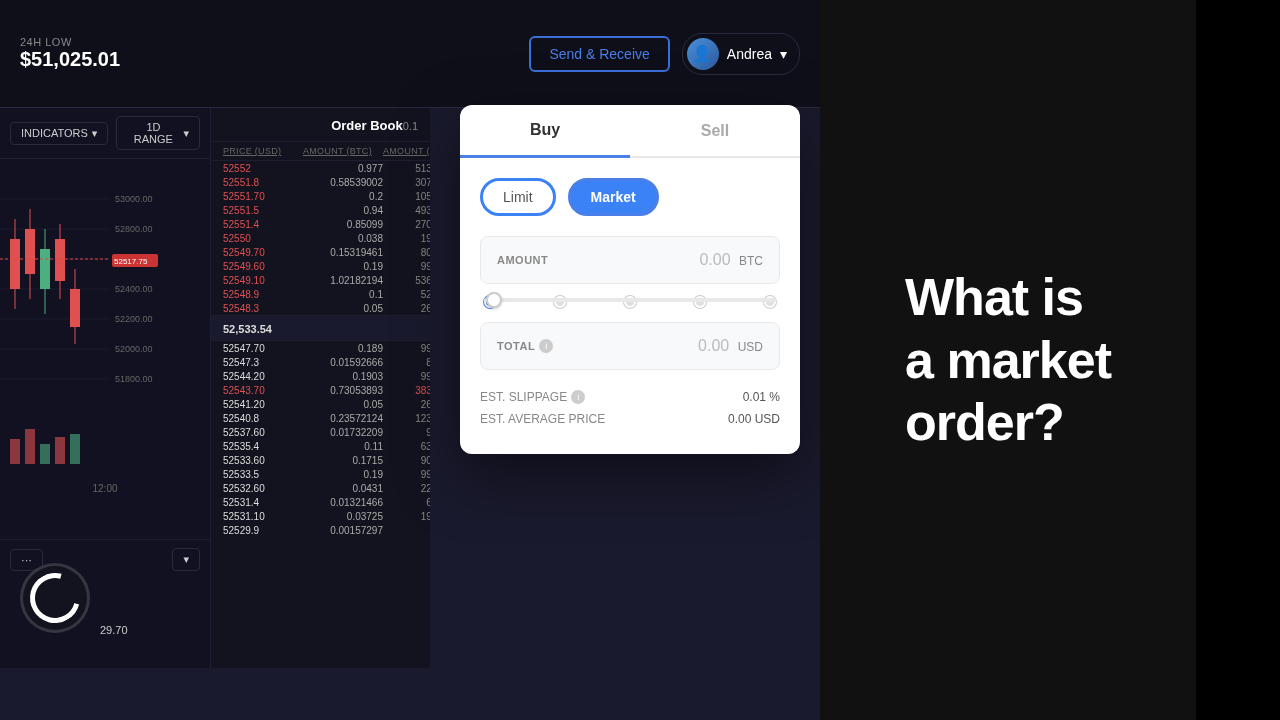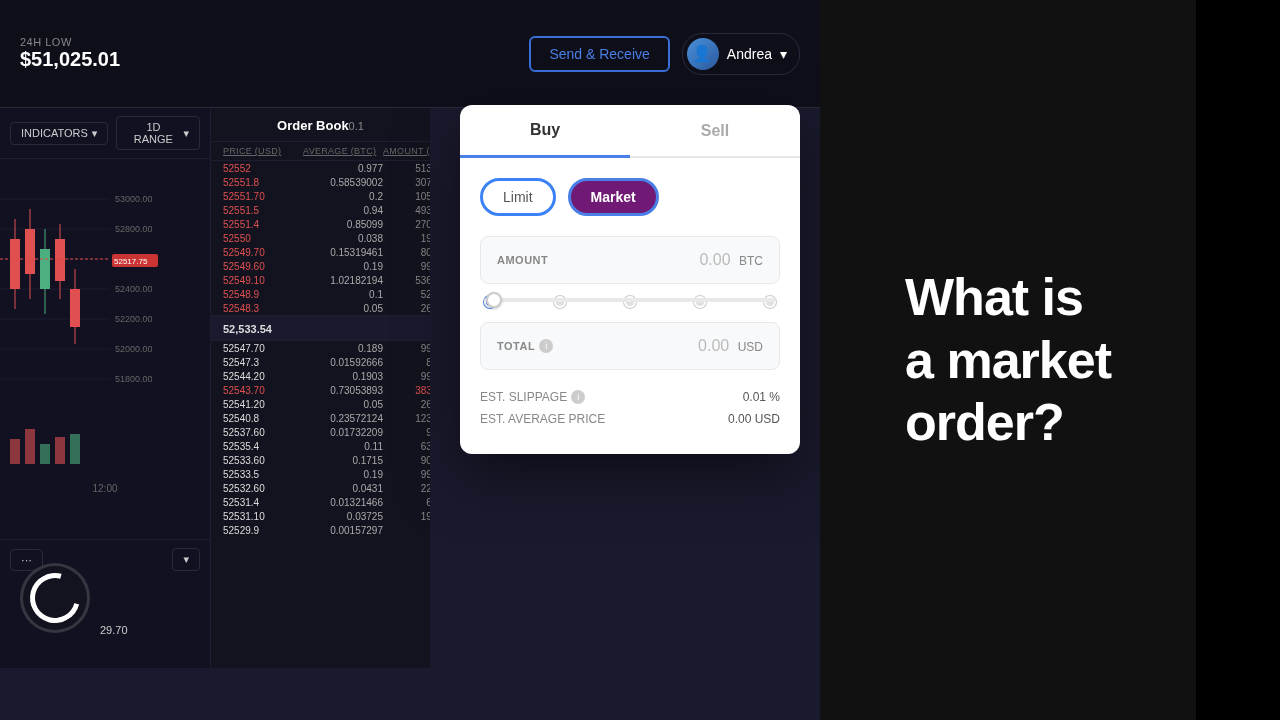--- a/index.html
+++ b/index.html
@@ -163,21 +163,21 @@
       background: #13131f;
       border-left: 1px solid #1e1e30;
       overflow: hidden;
     }
 
     .order-book-header {
       padding: 10px 12px 8px;
       border-bottom: 1px solid #1e1e30;
       display: flex;
       align-items: center;
-      justify-content: center;
+      justify-content: flex-end;
     }
 
     .order-book-title {
       font-size: 13px;
       font-weight: 600;
       color: #fff;
     }
 
     .order-book-sub {
       font-size: 11px;
@@ -295,21 +295,21 @@
       padding: 8px 20px;
       border-radius: 20px;
       border: 3px solid #3b82f6;
       background: transparent;
       font-size: 14px;
       color: #555;
       cursor: pointer;
     }
 
     .order-type-btn.active {
-      background: #701a75;
+      background: #3b82f6;
       border-color: #4a7fe8;
       color: #fff;
       font-weight: 600;
     }
 
     
     .amount-field {
       background: #f8f9fa;
       border: 1px solid #e8e8e8;
       border-radius: 8px;
@@ -582,21 +582,21 @@
       </div>
     </div>
 
     <div class="order-book">
       <div class="order-book-header">
         <span class="order-book-title">Order Book</span>
         <span class="order-book-sub">0.1</span>
       </div>
       <div class="col-headers">
         <span class="col-header">PRICE (USD)</span>
-        <span class="col-header">AVERAGE (BTC)</span>
+        <span class="col-header">AMOUNT (BTC)</span>
         <span class="col-header">AMOUNT (U</span>
       </div>
       <div class="order-rows">
         <div class="order-row sell-row">
           <span class="price">52552</span>
             <span class="amount">0.977</span>
             <span class="total">51343</span>
         </div>
         <div class="order-row sell-row">
           <span class="price">52551.8</span>

